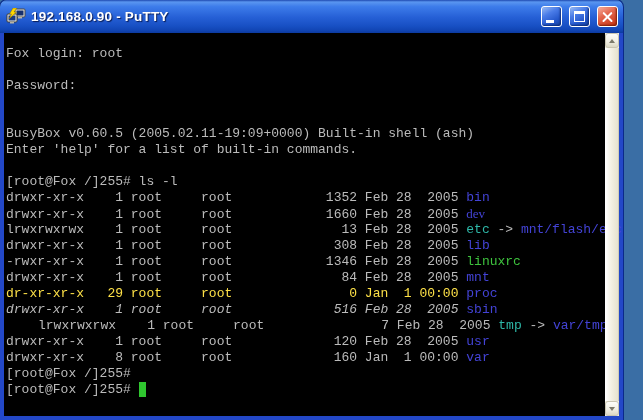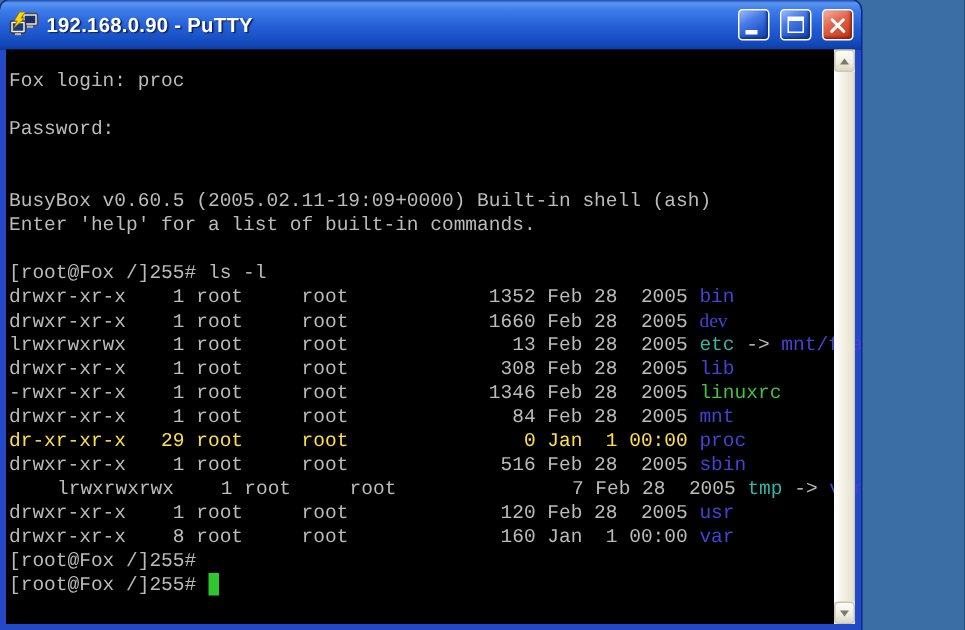--- a/index.html
+++ b/index.html
@@ -1,17 +1,17 @@
 <!DOCTYPE html>
 <html><head>
 <meta charset="utf-8">
 <style>
   html,body{margin:0;padding:0;background:#3a6ea5;}
   .window{
-    width:574px;height:420px;box-sizing:border-box;
+    width:623px;height:420px;box-sizing:border-box;
     display:flex;flex-direction:column;
     border-radius:7px 7px 0 0;overflow:hidden;
     font-family:"Liberation Sans",sans-serif;
     box-shadow:0 0 0 1px #0a2a8a;
   }
   
   .titlebar{
     height:33px;flex:0 0 33px;display:flex;align-items:center;
     padding:0 5px 0 6px;gap:5px;
     background:linear-gradient(180deg,#1e49b0 0%,#5a96f0 6%,#3d7cea 20%,#2660d6 52%,#1850c4 78%,#1145b4 92%,#0c3aa0 100%);
@@ -93,37 +93,37 @@
       </span>
     <span class="tbtn red">
         <span class="glyph-x1"></span>
         <span class="glyph-x2"></span>
       </span>
   </div>
 
   <div class="winbody">
     <div class="terminal">
       <div>
-          <div class="tline"><span style="color: rgb(187, 187, 187);">Fox login: proc</span></div>
+          <div class="tline"><span style="color: rgb(187, 187, 187);">Fox login: root</span></div>
           <div class="tline"></div>
           <div class="tline"><span style="color: rgb(187, 187, 187);">Password:</span></div>
           <div class="tline"></div>
           <div class="tline"></div>
           <div class="tline"><span style="color: rgb(187, 187, 187);">BusyBox v0.60.5 (2005.02.11-19:09+0000) Built-in shell (ash)</span></div>
           <div class="tline"><span style="color: rgb(187, 187, 187);">Enter 'help' for a list of built-in commands.</span></div>
           <div class="tline"></div>
           <div class="tline"><span style="color: rgb(187, 187, 187);">[root@Fox /]255# ls -l</span></div>
           <div class="tline"><span style="color: rgb(187, 187, 187);">drwxr-xr-x    1 root     root            1352 Feb 28  2005 </span><span style="color: rgb(67, 67, 214);">bin</span></div>
           <div class="tline"><span style="color: rgb(187, 187, 187);">drwxr-xr-x    1 root     root            1660 Feb 28  2005 </span><span style="color: rgb(67, 67, 214); font-family: Liberation Serif, serif;">dev</span></div>
           <div class="tline"><span style="color: rgb(187, 187, 187);">lrwxrwxrwx    1 root     root              13 Feb 28  2005 </span><span style="color: rgb(46, 184, 168);">etc</span><span style="color: rgb(187, 187, 187);"> -&gt; </span><span style="color: rgb(67, 67, 214);">mnt/flash/etc</span></div>
           <div class="tline"><span style="color: rgb(187, 187, 187);">drwxr-xr-x    1 root     root             308 Feb 28  2005 </span><span style="color: rgb(67, 67, 214);">lib</span></div>
           <div class="tline"><span style="color: rgb(187, 187, 187);">-rwxr-xr-x    1 root     root            1346 Feb 28  2005 </span><span style="color: rgb(62, 196, 62);">linuxrc</span></div>
           <div class="tline"><span style="color: rgb(187, 187, 187); text-align: right;">drwxr-xr-x    1 root     root              84 Feb 28  2005 </span><span style="color: rgb(67, 67, 214);">mnt</span></div>
           <div class="tline"><span style="color: #fde047;">dr-xr-xr-x   29 root     root               0 Jan  1 00:00 </span><span style="color: rgb(67, 67, 214);">proc</span></div>
-          <div class="tline"><span style="color: rgb(187, 187, 187);">drwxr-xr-x    1 root     root             516 Feb 28  2005 </span><span style="color: rgb(67, 67, 214);">sbin</span></div>
+          <div class="tline"><span style="color: rgb(187, 187, 187); font-style: italic;">drwxr-xr-x    1 root     root             516 Feb 28  2005 </span><span style="color: rgb(67, 67, 214);">sbin</span></div>
           <div class="tline"><span style="color: rgb(187, 187, 187); margin-left: 32px;">lrwxrwxrwx    1 root     root               7 Feb 28  2005 </span><span style="color: rgb(46, 184, 168);">tmp</span><span style="color: rgb(187, 187, 187);"> -&gt; </span><span style="color: rgb(67, 67, 214);">var/tmp</span></div>
           <div class="tline"><span style="color: rgb(187, 187, 187);">drwxr-xr-x    1 root     root             120 Feb 28  2005 </span><span style="color: rgb(67, 67, 214);">usr</span></div>
           <div class="tline"><span style="color: rgb(187, 187, 187);">drwxr-xr-x    8 root     root             160 Jan  1 00:00 </span><span style="color: rgb(67, 67, 214);">var</span></div>
           <div class="tline"><span style="color: rgb(187, 187, 187);">[root@Fox /]255#</span></div>
           <div class="tline"><span style="color: rgb(187, 187, 187);">[root@Fox /]255# </span><span style="background: rgb(47, 198, 47);">&nbsp;</span></div>
         </div>
     </div>
     <div class="scrollbar">
       <div class="sbtn">
           <span class="chev-up"></span>

